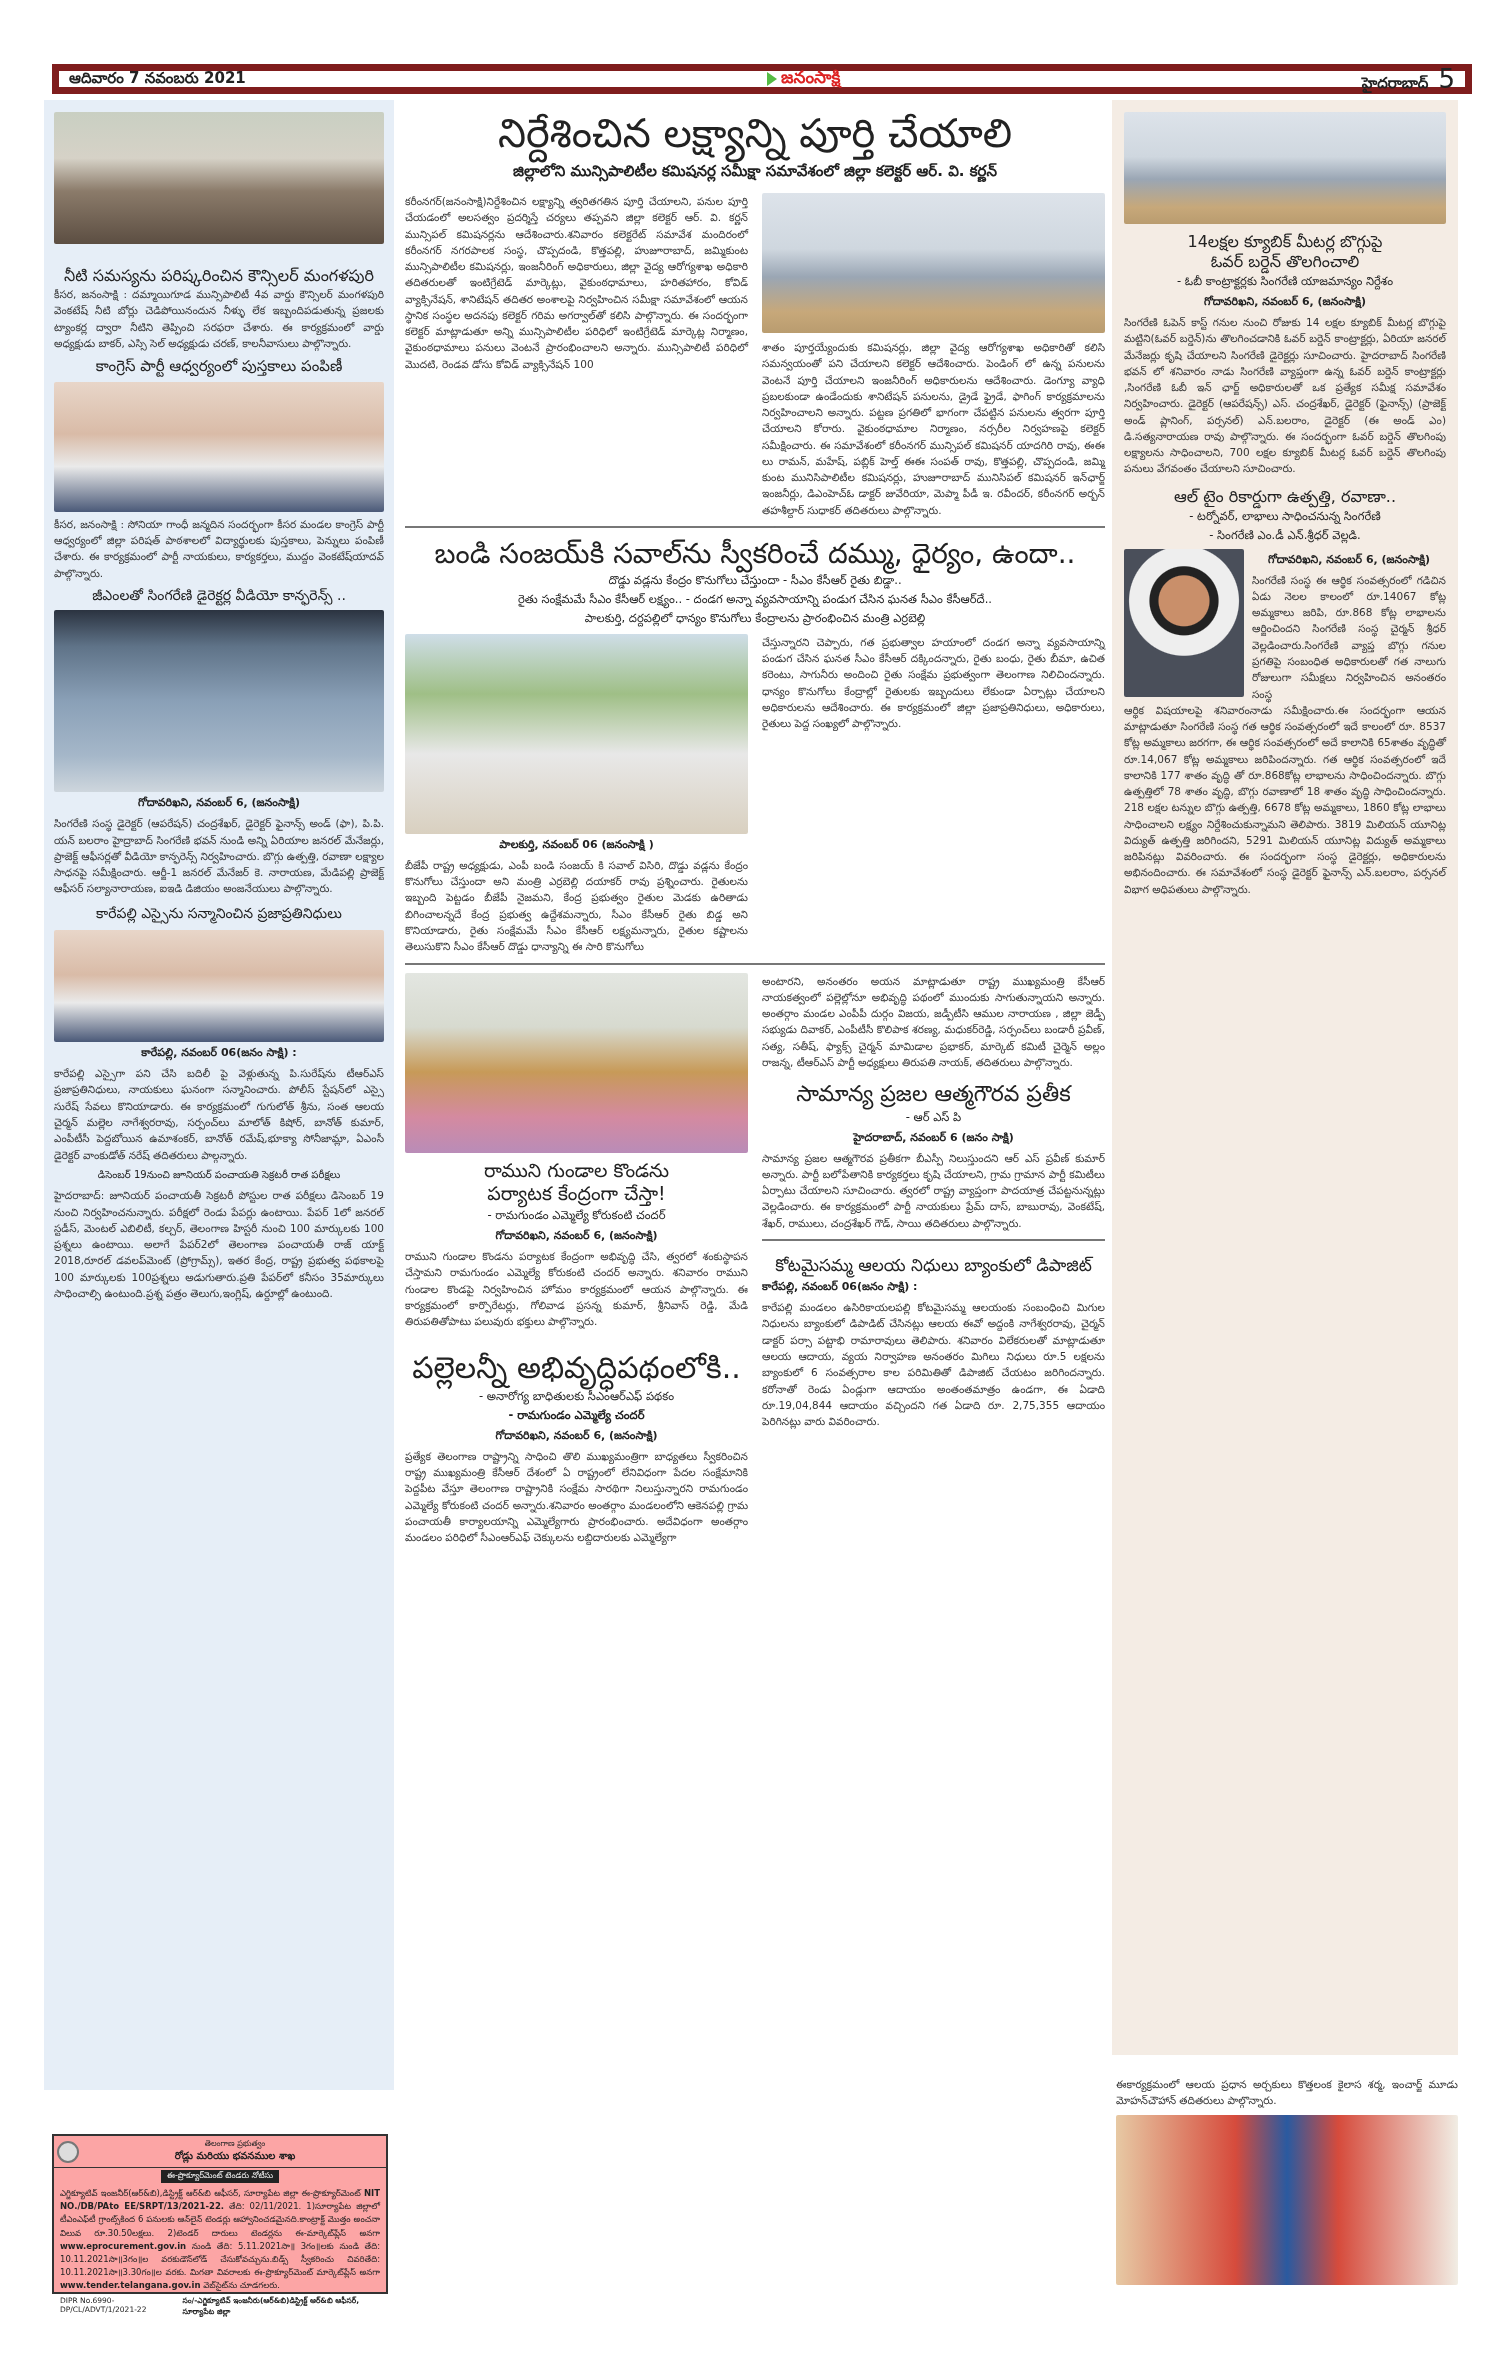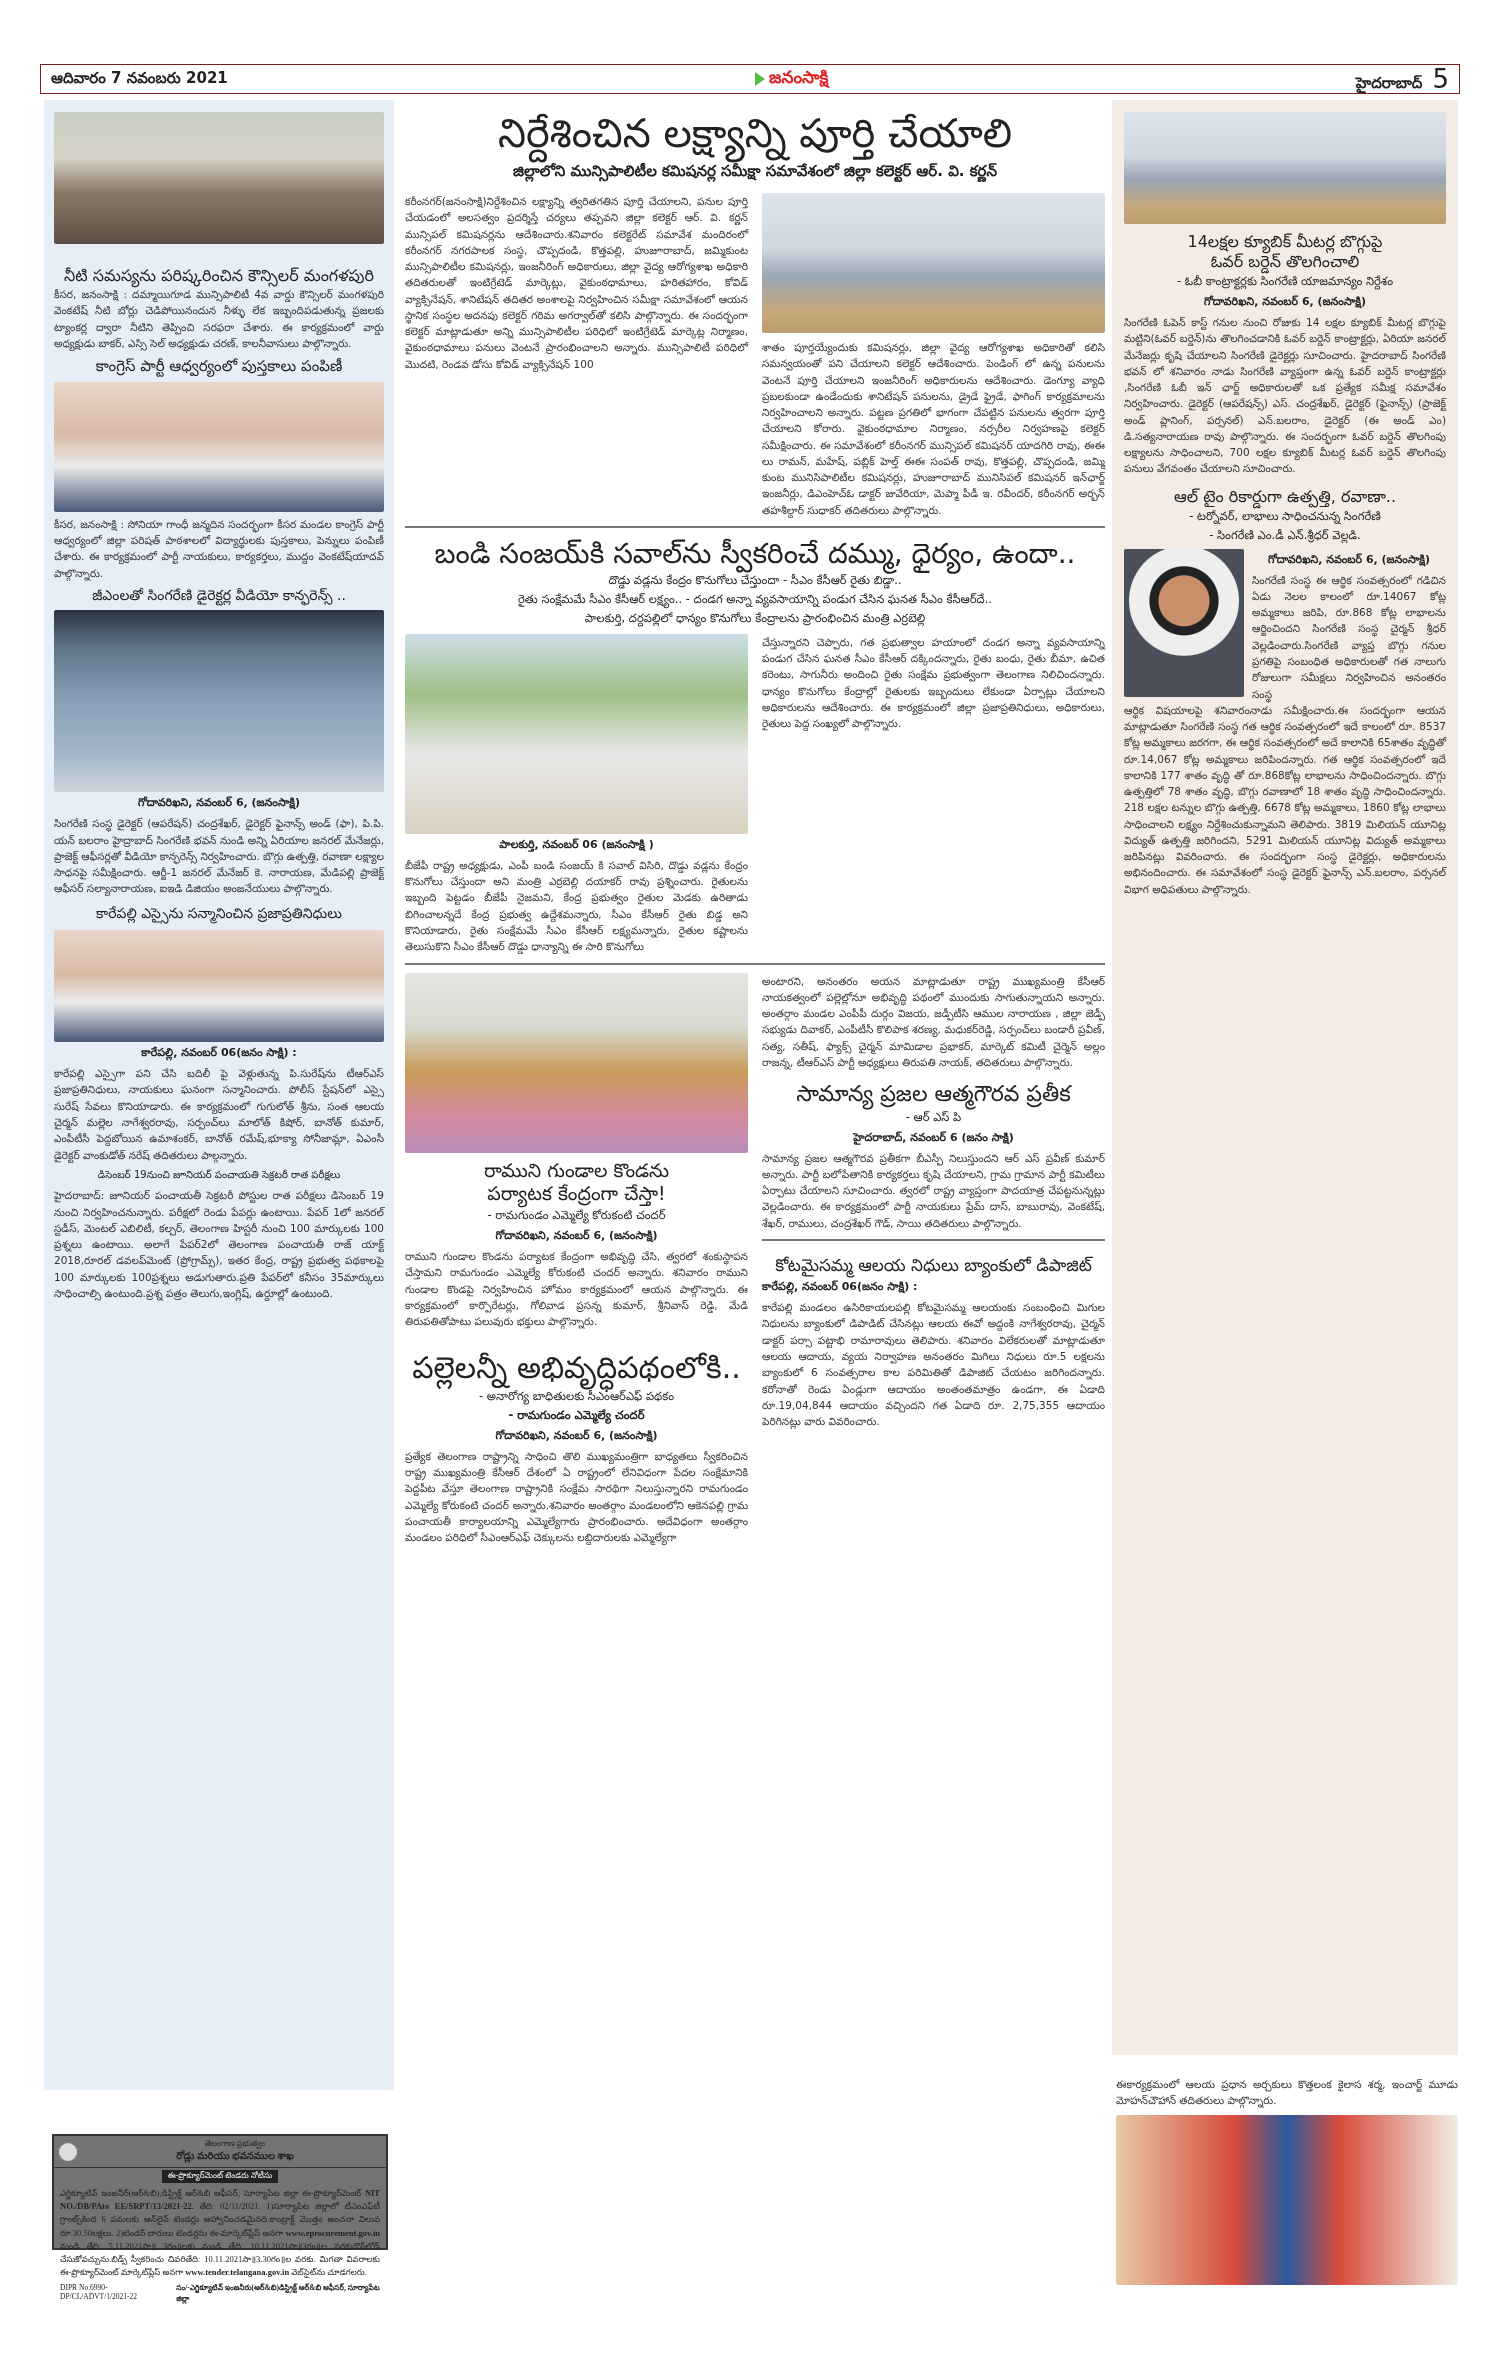--- a/index.html
+++ b/index.html
@@ -1,17 +1,17 @@
 <!DOCTYPE html>
 <html><head>
 <meta charset="utf-8">
 <style>
   * { box-sizing: border-box; margin: 0; padding: 0; }
   body { width: 1500px; height: 2357px; background: #fff; font-family: "DejaVu Sans", sans-serif; color: #222; position: relative; overflow: hidden; }
-  .masthead { position: absolute; left: 40px; top: 64px; width: 1420px; height: 30px; border: 1px solid #7f1d1d; display: flex; align-items: center; justify-content: space-between; padding: 0 10px; }
+  .masthead { position: absolute; left: 52px; top: 64px; width: 1420px; height: 30px; border: 7px solid #7f1d1d; display: flex; align-items: center; justify-content: space-between; padding: 0 10px; }
   .mh-date { font-size: 15px; font-weight: bold; }
   .mh-logo { font-size: 17px; font-weight: bold; color: #d22; display: flex; align-items: center; gap: 4px; }
   .mh-logo .leaf { width: 0; height: 0; border-left: 10px solid #5b4; border-top: 7px solid transparent; border-bottom: 7px solid transparent; }
   .mh-city { font-size: 15px; font-weight: bold; display: flex; align-items: baseline; gap: 10px; }
   .mh-city .pg { font-size: 26px; font-weight: normal; }
 
   .col-left { position: absolute; left: 44px; top: 100px; width: 350px; height: 1990px; background: #e6eef7; padding: 12px 10px; }
   .col-right { position: absolute; left: 1112px; top: 100px; width: 346px; height: 1955px; background: #f4ece4; padding: 12px 12px; }
   .col-mid { position: absolute; left: 405px; top: 100px; width: 700px; height: 2250px; }
 
@@ -24,21 +24,21 @@
   .ph-field { background: linear-gradient(180deg,#cfdee8 0%,#9fbf86 30%,#e8e8e8 60%,#d9d0c0 100%); }
   .ph-portrait { background: radial-gradient(circle at 50% 35%,#c98f6a 0 22%,#222 23% 30%,#eee 31% 48%,#4a4f5a 49% 100%); }
   .ph-temple { background: linear-gradient(90deg,#e7c9a4 0%,#d64b3c 35%,#2a5aa0 50%,#d64b3c 65%,#f1ede4 100%); }
 
   .hl { font-weight: normal; text-align: center; line-height: 1.25; }
   .body { font-size: 10.5px; line-height: 1.55; text-align: justify; color: #333; }
   .dateline { font-size: 11px; font-weight: bold; text-align: center; margin: 4px 0; }
   .sub { font-size: 11.5px; text-align: center; margin: 2px 0; }
   .rule { border-top: 2px solid #777; margin: 8px 0; }
 
-  .ad { position: absolute; left: 52px; top: 2134px; width: 336px; height: 116px; border: 2px solid #333; background: #737373; font-size: 9px; font-family: Liberation Serif, serif; }
+  .ad { position: absolute; left: 52px; top: 2134px; width: 336px; height: 160px; border: 2px solid #333; background: #fca5a5; font-size: 9px; }
   .ad-head { display: flex; align-items: center; border-bottom: 1px solid #333; padding: 3px; gap: 8px; }
   .ad-emblem { width: 22px; height: 22px; border-radius: 50%; border: 2px solid #777; background: #ddd; }
   .ad-titles { flex: 1; text-align: center; }
   .ad-t1 { font-size: 8px; }
   .ad-t2 { font-size: 10px; font-weight: bold; }
   .ad-notice { background: #222; color: #fff; font-size: 8px; padding: 1px 6px; display: inline-block; margin: 2px 0; }
   .ad-body { padding: 2px 6px; line-height: 1.55; font-size: 8.5px; text-align: justify; }
   .ad-body b { font-weight: bold; }
   .ad-foot { display: flex; justify-content: space-between; padding: 2px 6px; font-size: 7.5px; }
   .ad-foot .sig { font-weight: bold; }

